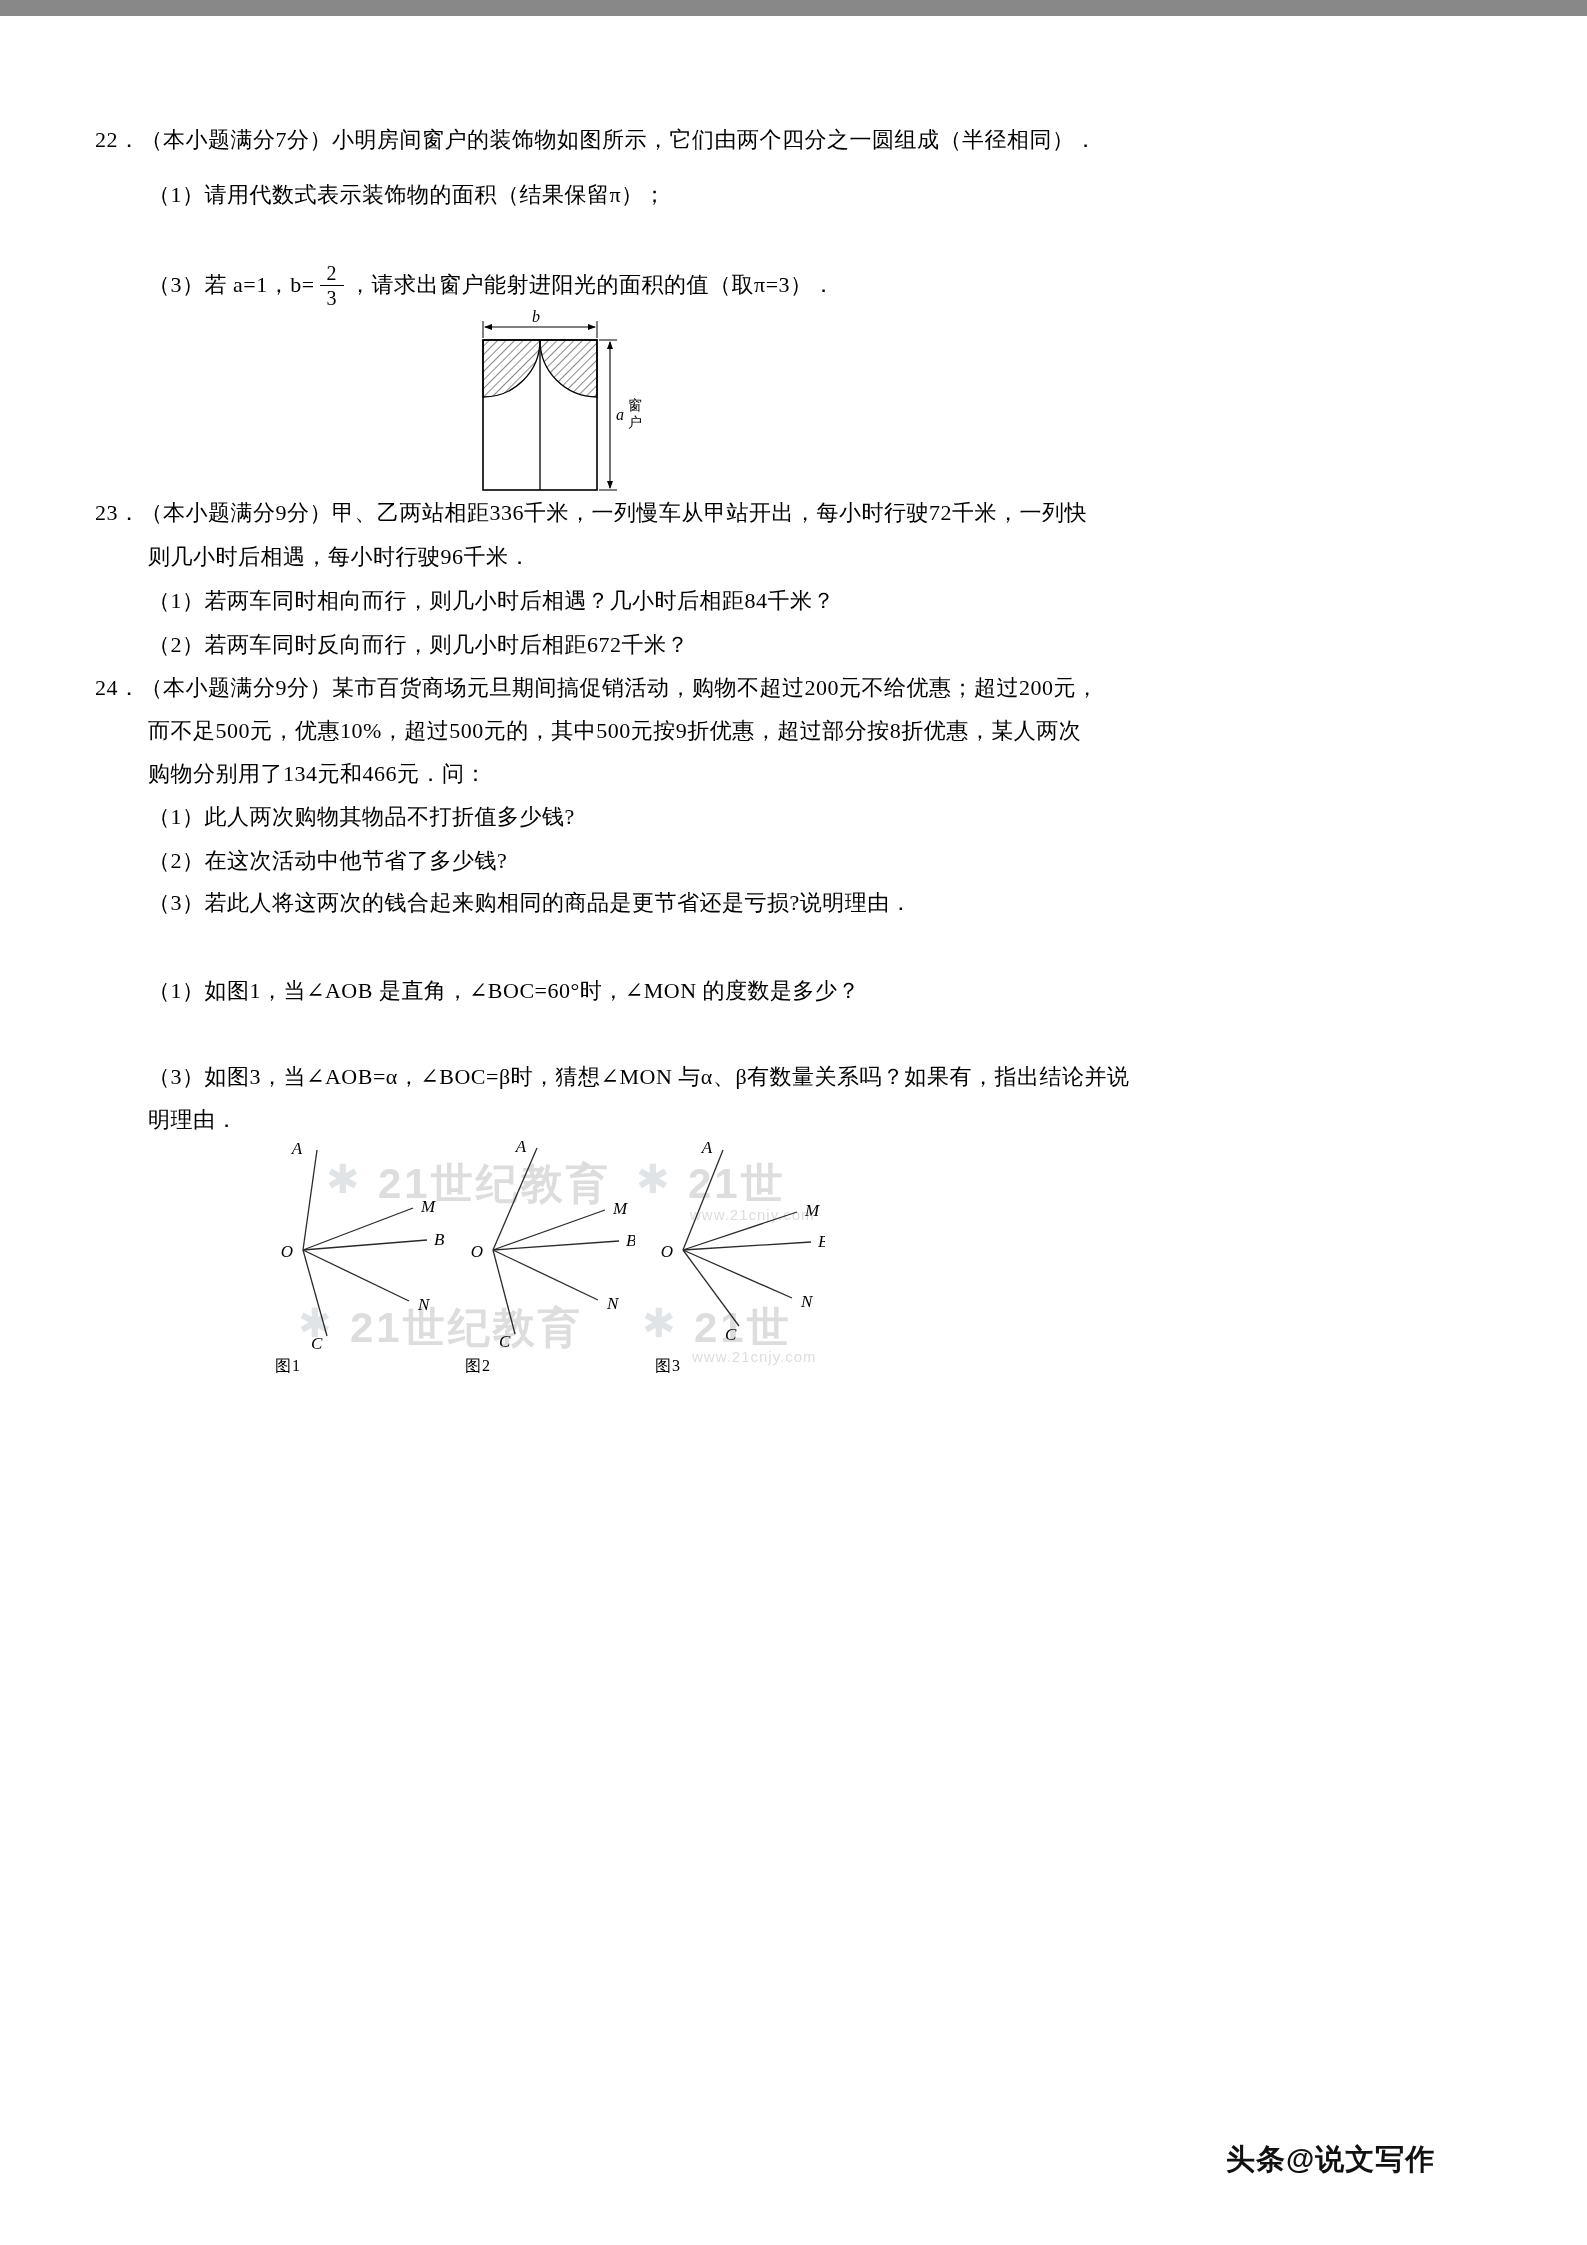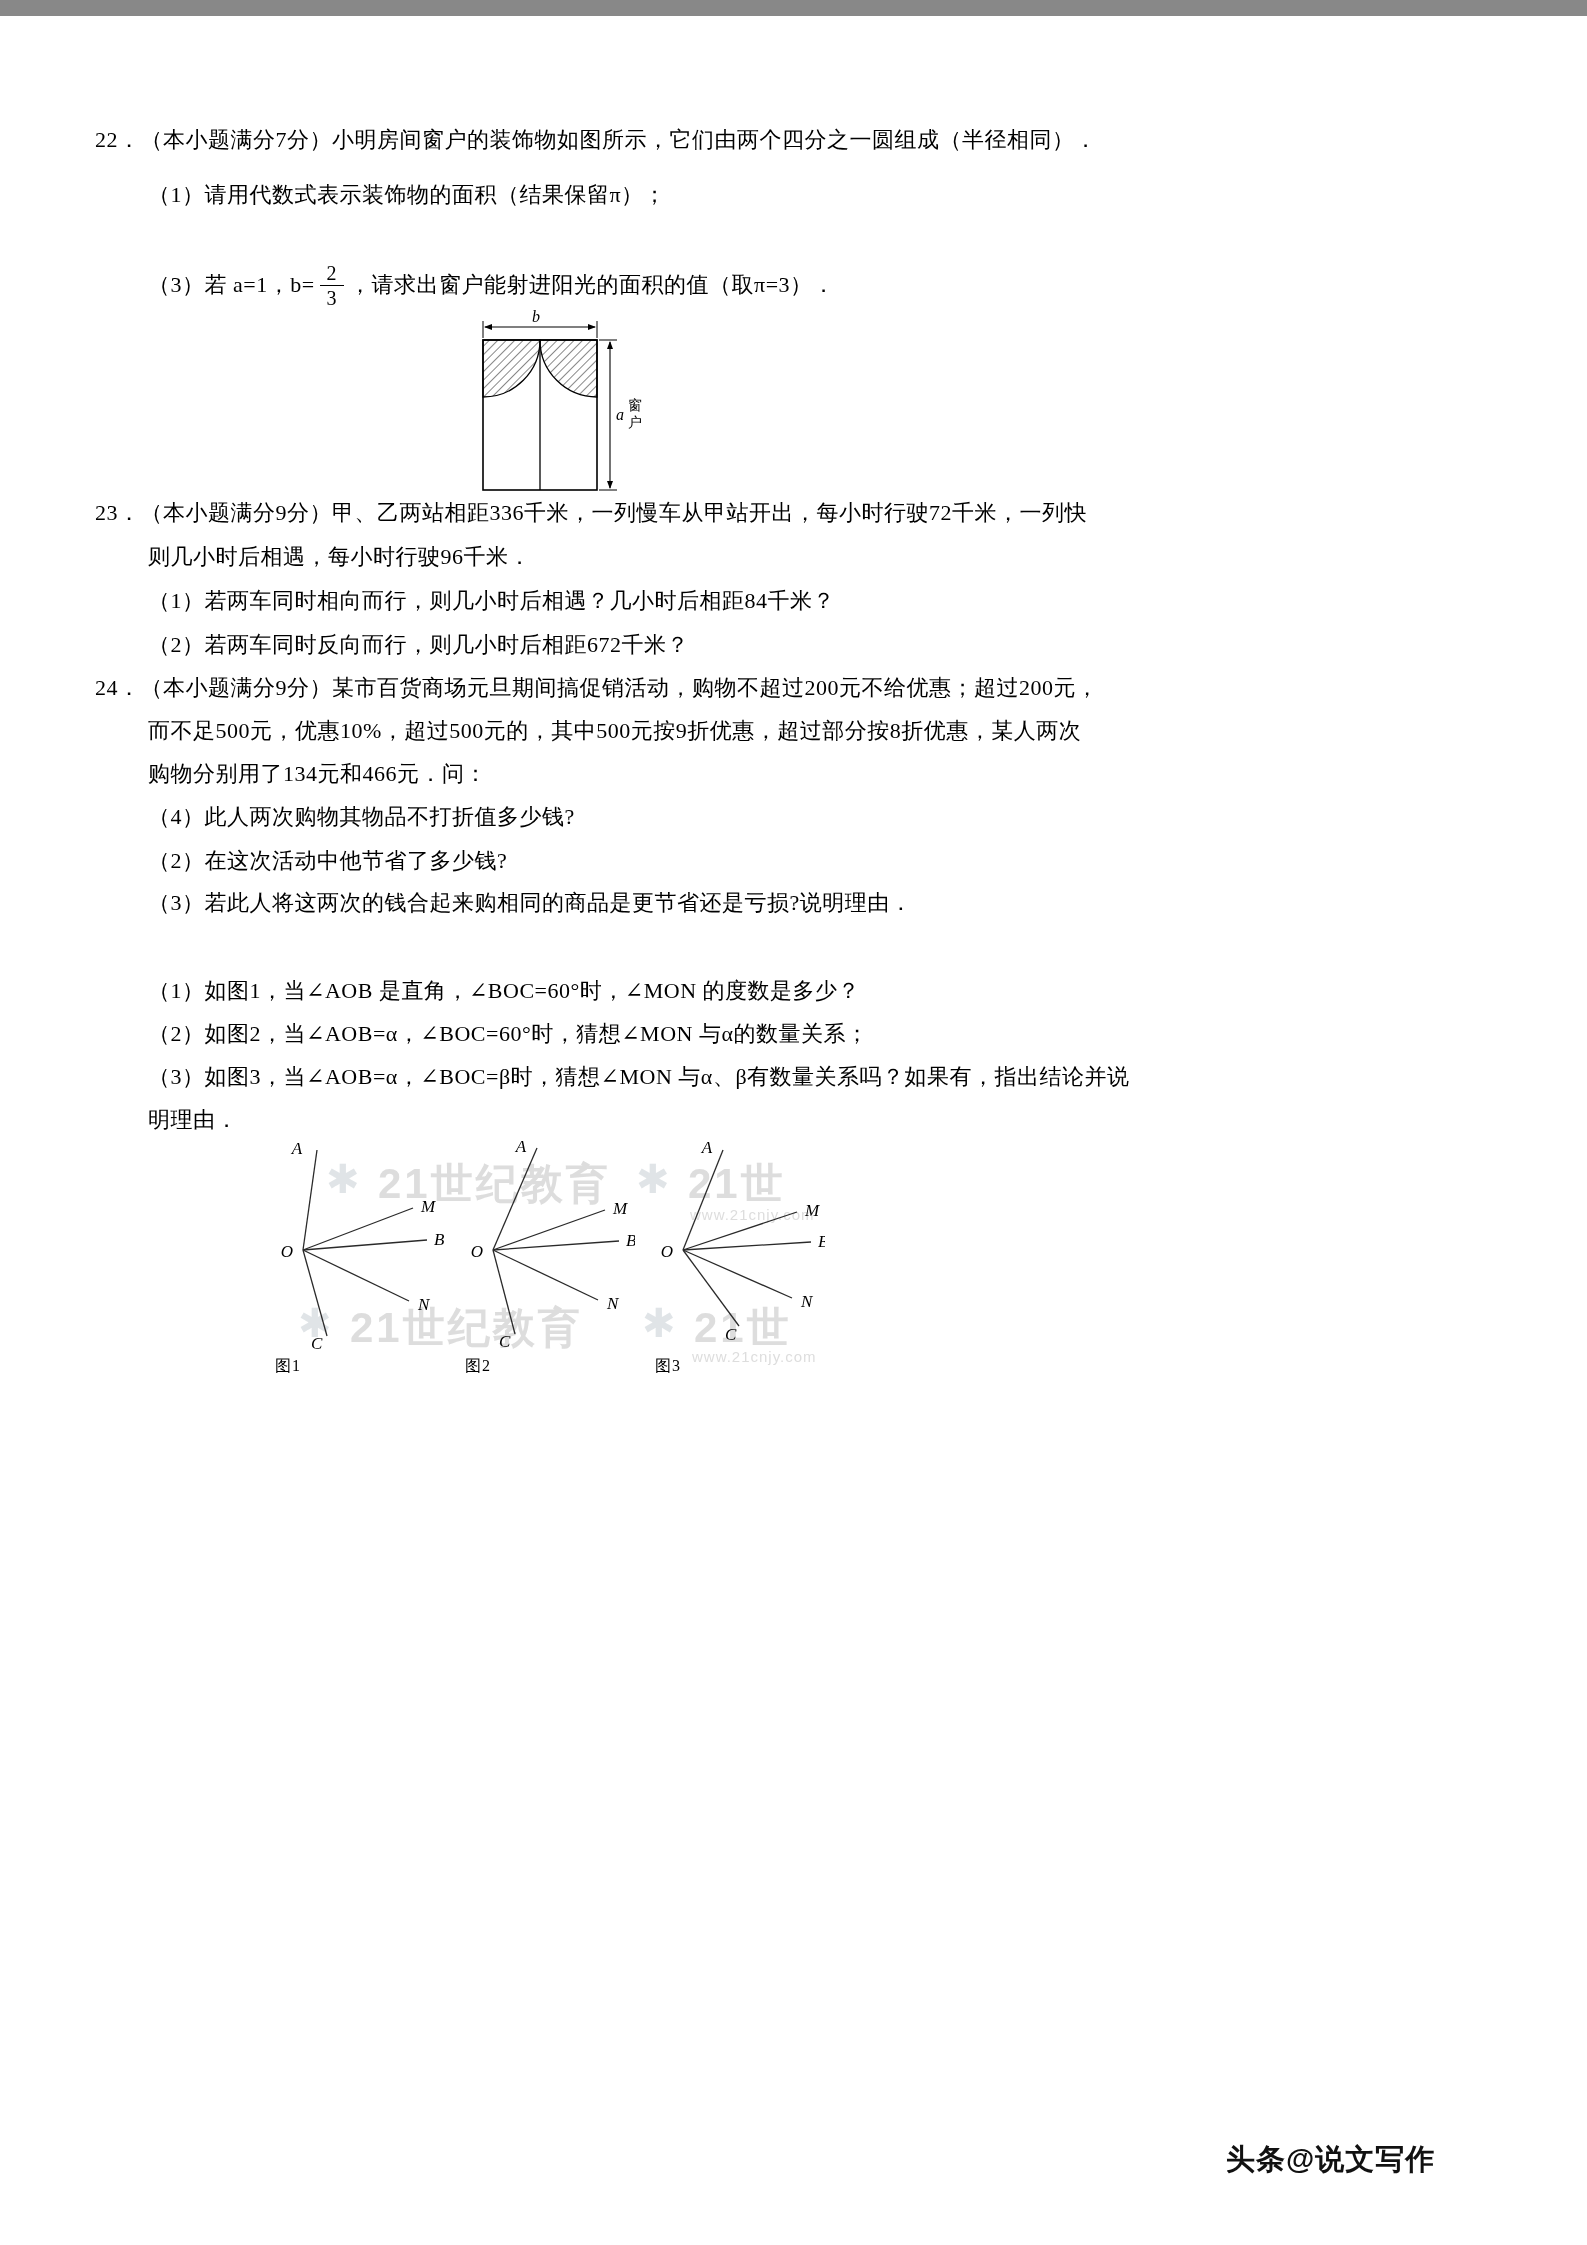--- a/index.html
+++ b/index.html
@@ -88,26 +88,25 @@
   </svg>
 
   <div class="line" style="top:480px;left:95px">23．（本小题满分9分）甲、乙两站相距336千米，一列慢车从甲站开出，每小时行驶72千米，一列快</div>
   <div class="line" style="top:524px;left:148px">则几小时后相遇，每小时行驶96千米．</div>
   <div class="line" style="top:568px;left:148px">（1）若两车同时相向而行，则几小时后相遇？几小时后相距84千米？</div>
   <div class="line" style="top:612px;left:148px">（2）若两车同时反向而行，则几小时后相距672千米？</div>
 
   <div class="line" style="top:655px;left:95px">24．（本小题满分9分）某市百货商场元旦期间搞促销活动，购物不超过200元不给优惠；超过200元，</div>
   <div class="line" style="top:698px;left:148px">而不足500元，优惠10%，超过500元的，其中500元按9折优惠，超过部分按8折优惠，某人两次</div>
   <div class="line" style="top:741px;left:148px">购物分别用了134元和466元．问：</div>
-  <div class="line" style="top:784px;left:148px">（4）此人两次购物其物品不打折值多少钱?</div>
+  <div class="line" style="top:784px;left:148px">（1）此人两次购物其物品不打折值多少钱?</div>
   <div class="line" style="top:828px;left:148px">（2）在这次活动中他节省了多少钱?</div>
   <div class="line" style="top:870px;left:148px">（3）若此人将这两次的钱合起来购相同的商品是更节省还是亏损?说明理由．</div>
 
   <div class="line" style="top:958px;left:148px">（1）如图1，当∠AOB 是直角，∠BOC=60°时，∠MON 的度数是多少？</div>
-  <div class="line" style="top:1001px;left:148px">（2）如图2，当∠AOB=α，∠BOC=60°时，猜想∠MON 与α的数量关系；</div>
   <div class="line" style="top:1044px;left:148px">（3）如图3，当∠AOB=α，∠BOC=β时，猜想∠MON 与α、β有数量关系吗？如果有，指出结论并说</div>
   <div class="line" style="top:1087px;left:148px">明理由．</div>
 
   <div class="wm wm-logo" style="left:326px;top:1140px">✱</div>
   <div class="wm wm-brand" style="left:378px;top:1140px">21世纪教育</div>
   <div class="wm wm-logo" style="left:636px;top:1140px">✱</div>
   <div class="wm wm-brand" style="left:688px;top:1140px">21世</div>
   <div class="wm wm-url" style="left:690px;top:1190px">www.21cnjy.com</div>
   <div class="wm wm-logo" style="left:298px;top:1284px">✱</div>
   <div class="wm wm-brand" style="left:350px;top:1284px">21世纪教育</div>

